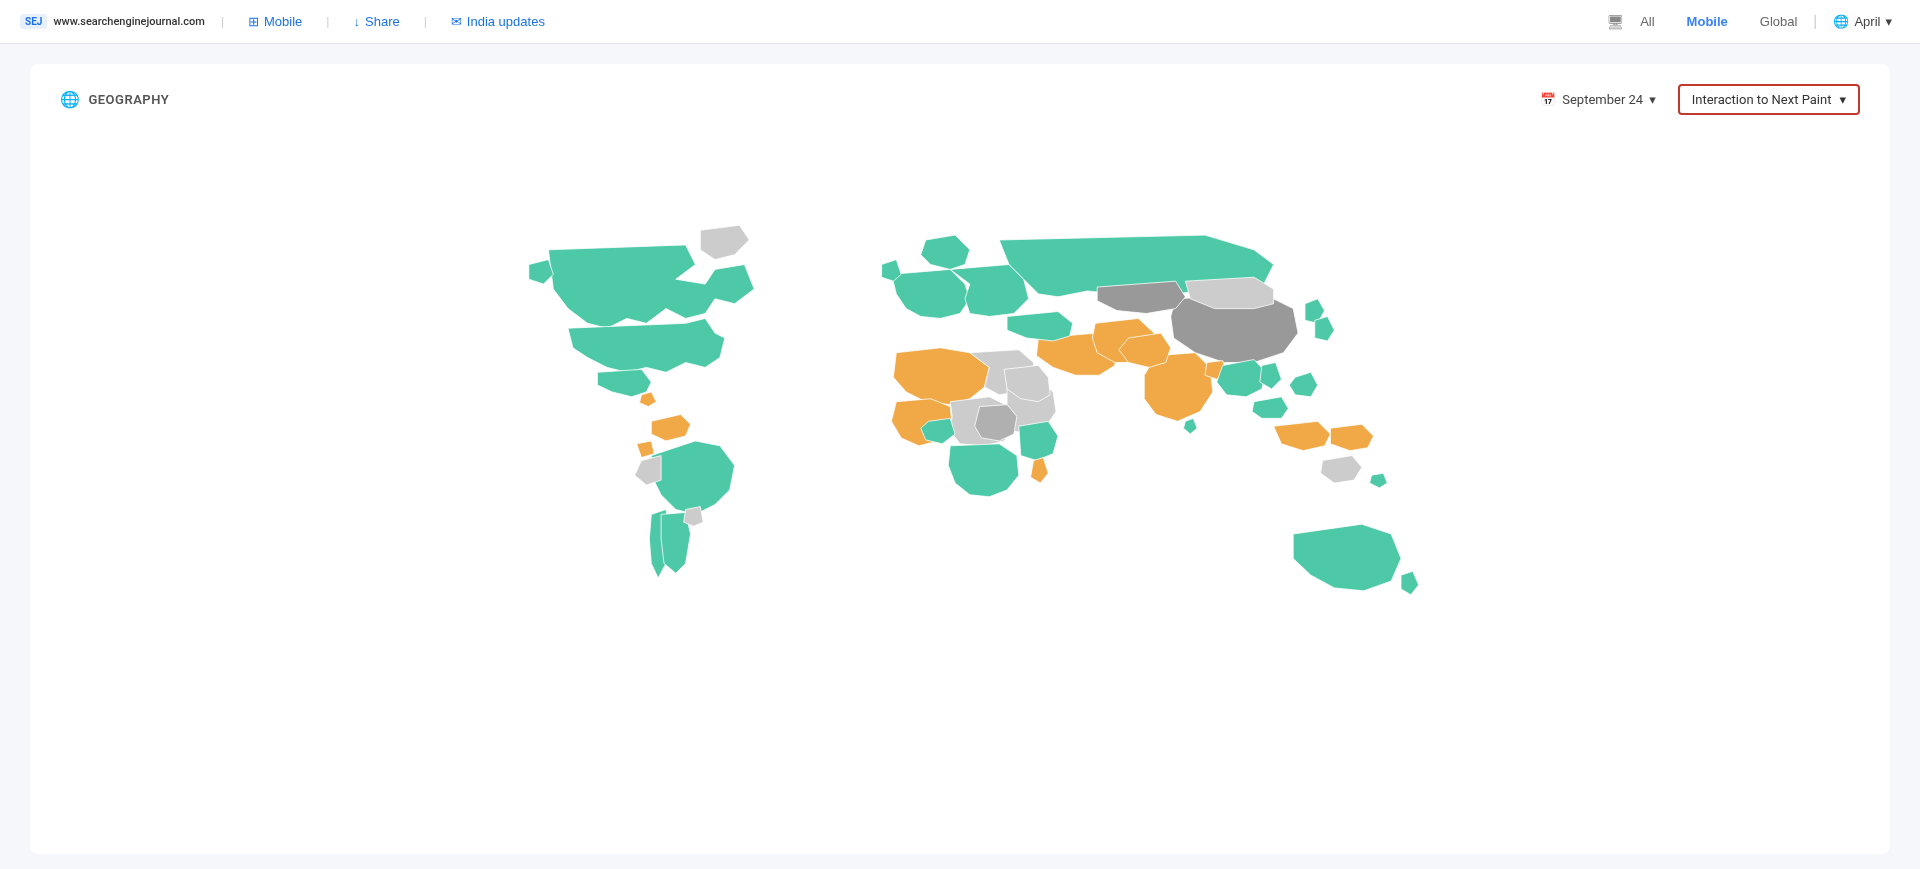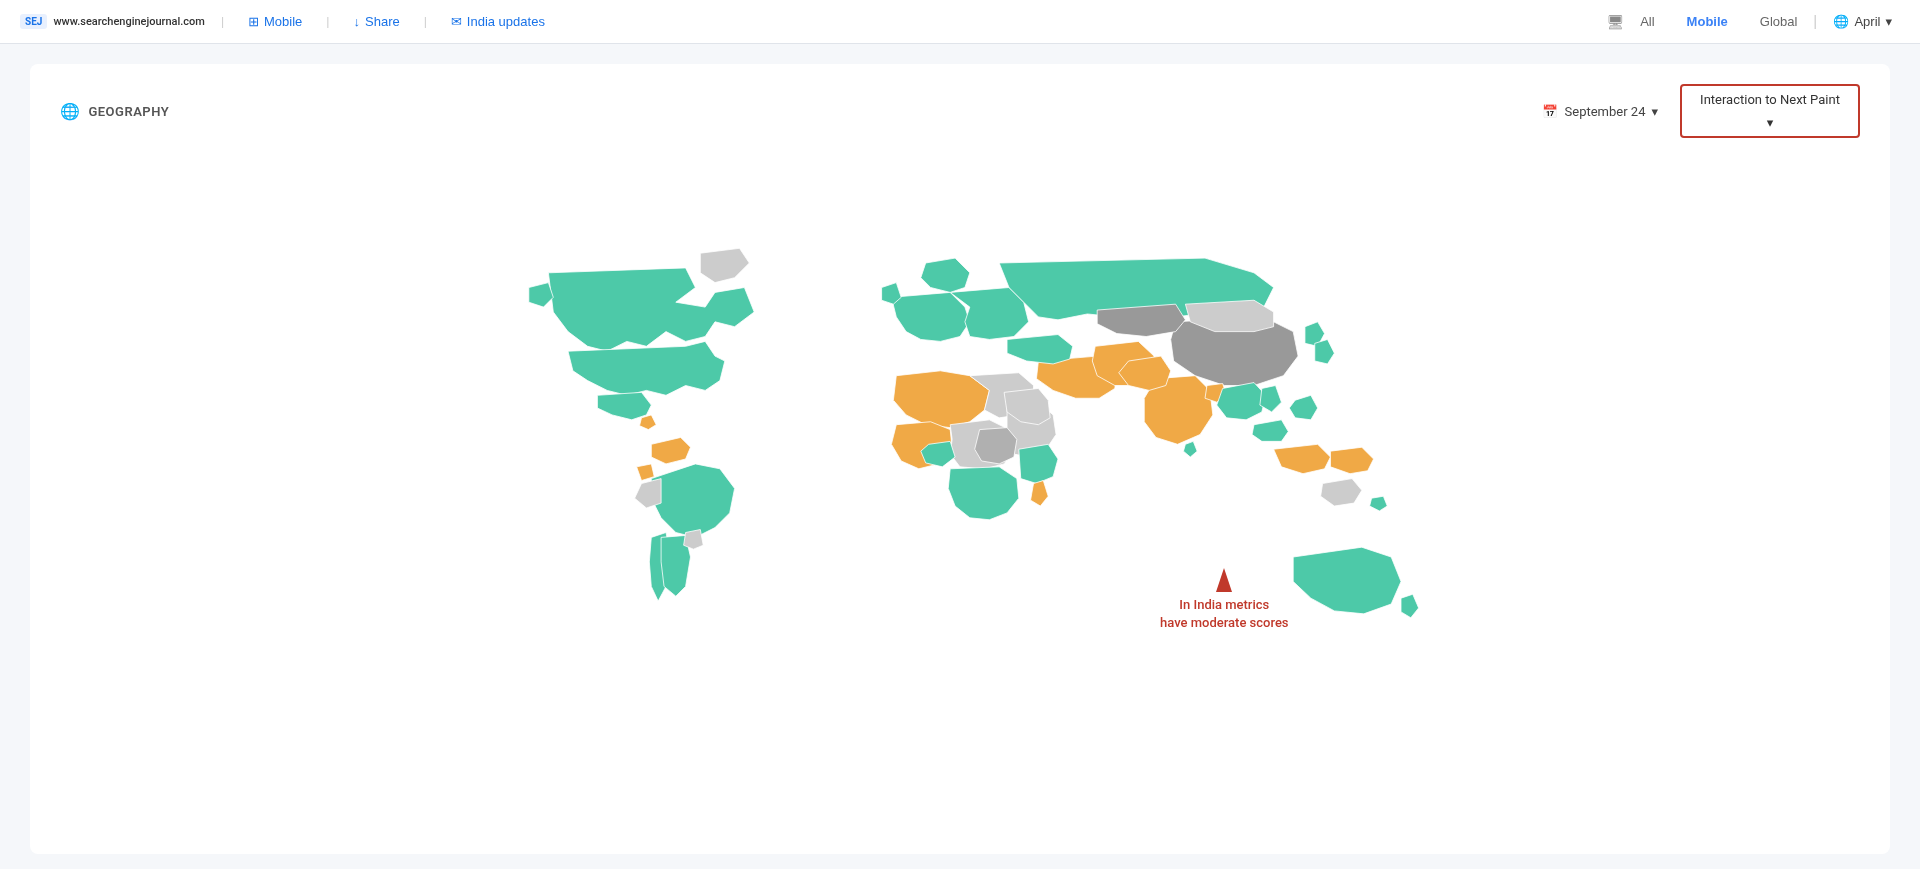--- a/index.html
+++ b/index.html
@@ -148,21 +148,20 @@
       gap: 8px;
       border: 2px solid #c0392b;
       border-radius: 4px;
       padding: 6px 12px;
       font-size: 13px;
       color: #333;
       cursor: pointer;
       background: #fff;
       min-width: 180px;
       justify-content: space-between;
-      flex-direction: column;
     }
 
     
     .map-container {
       position: relative;
       width: 100%;
       height: 700px;
       display: flex;
       align-items: center;
       justify-content: center;
@@ -358,22 +357,15 @@
         <path class="c-green" d="M840,330 L910,320 L940,330 L950,355 L940,378 L912,388 L882,385 L858,372 L840,355 Z"></path>
 
         <path class="c-green" d="M950,372 L962,368 L968,382 L960,392 L950,386 Z"></path>
 
         <path class="c-light-gray" d="M870,255 L900,250 L910,262 L902,275 L882,278 L868,268 Z"></path>
 
         <path class="c-green" d="M920,270 L932,268 L936,278 L928,283 L918,278 Z"></path>
       </svg>
 
       
-      <div class="annotation" style="position:absolute; left:690px; top:370px;">
-        <div class="annotation-arrow"></div>
-        <div>
-          <span>In India metrics</span><br>
-          <span>have moderate scores</span>
-        </div>
-      </div>
     </div>
   </div>
 </div>
 
 </body></html>

